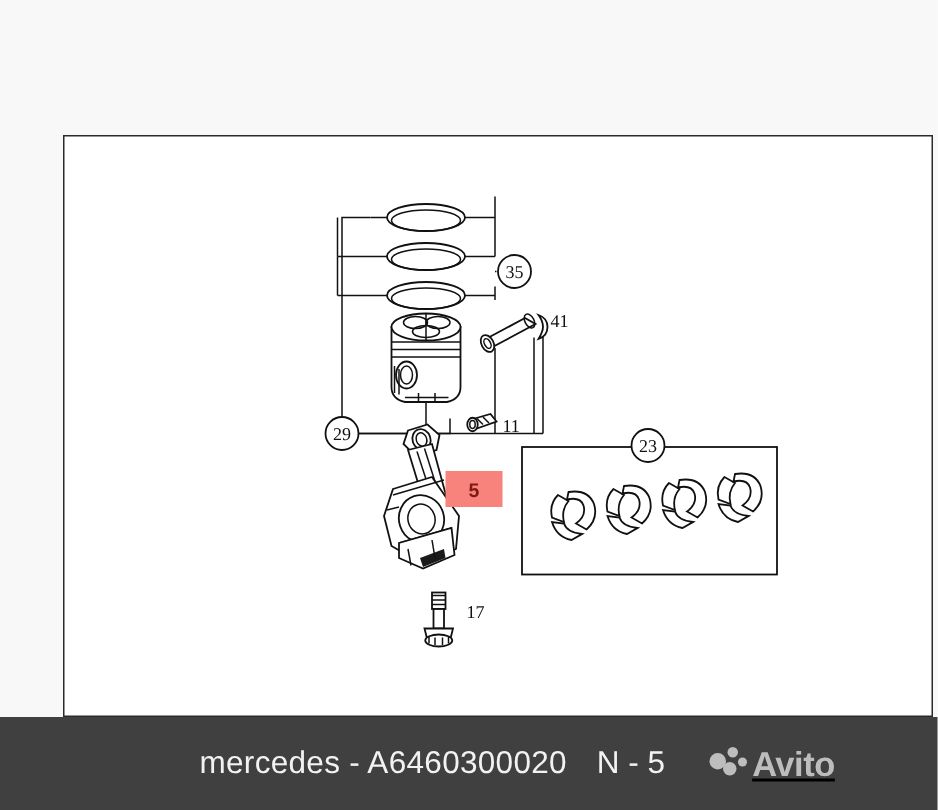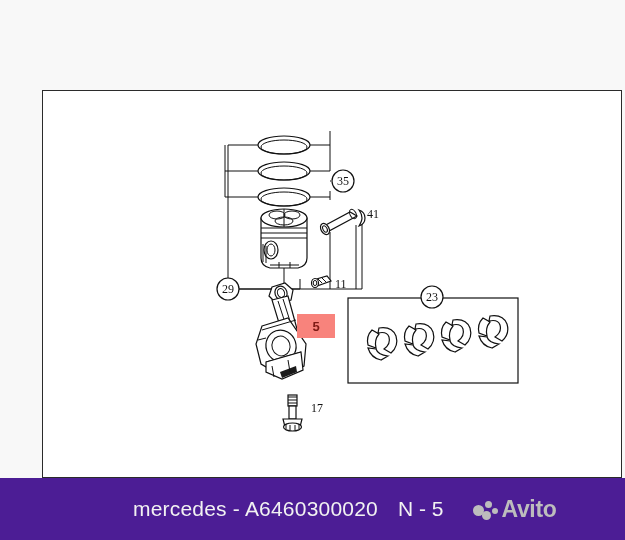--- a/index.html
+++ b/index.html
@@ -32,39 +32,40 @@
     display:flex;align-items:center;justify-content:center;
     font-size:13px;font-weight:bold;color:#7d1a14;
     letter-spacing:0;
   }
 
   
   #footer-bar{
     position:absolute;
     left:0;top:478px;
     width:625px;height:62px;
-    background:#4c1d95;
+    background:#404040;
     display:flex;align-items:center;
   }
   #footer-title{
     color:#f2f2f2;
     font-size:21px;
     margin-left:133px;
     white-space:nowrap;
     letter-spacing:.2px;
   }
   #footer-page{
     color:#f2f2f2;
     font-size:21px;
     margin-left:20px;
     white-space:nowrap;
   }
   #avito-logo{
-    display:flex;align-items:flex-end;
+    display:flex;align-items:center;
     margin-left:30px;
+    text-decoration:underline;
   }
   #avito-dots{width:26px;height:22px;position:relative;margin-right:2px;}
   #avito-dots i{position:absolute;border-radius:50%;background:#bdbdbd;display:block;}
   #avito-dots i.d1{left:0px;top:4px;width:11px;height:11px;}
   #avito-dots i.d2{left:12px;top:0px;width:7px;height:7px;}
   #avito-dots i.d3{left:9px;top:10px;width:9px;height:9px;}
   #avito-dots i.d4{left:19px;top:7px;width:6px;height:6px;}
   #avito-word{color:#bdbdbd;font-size:23px;font-weight:bold;letter-spacing:-.3px;}
 </style>
 </head>

